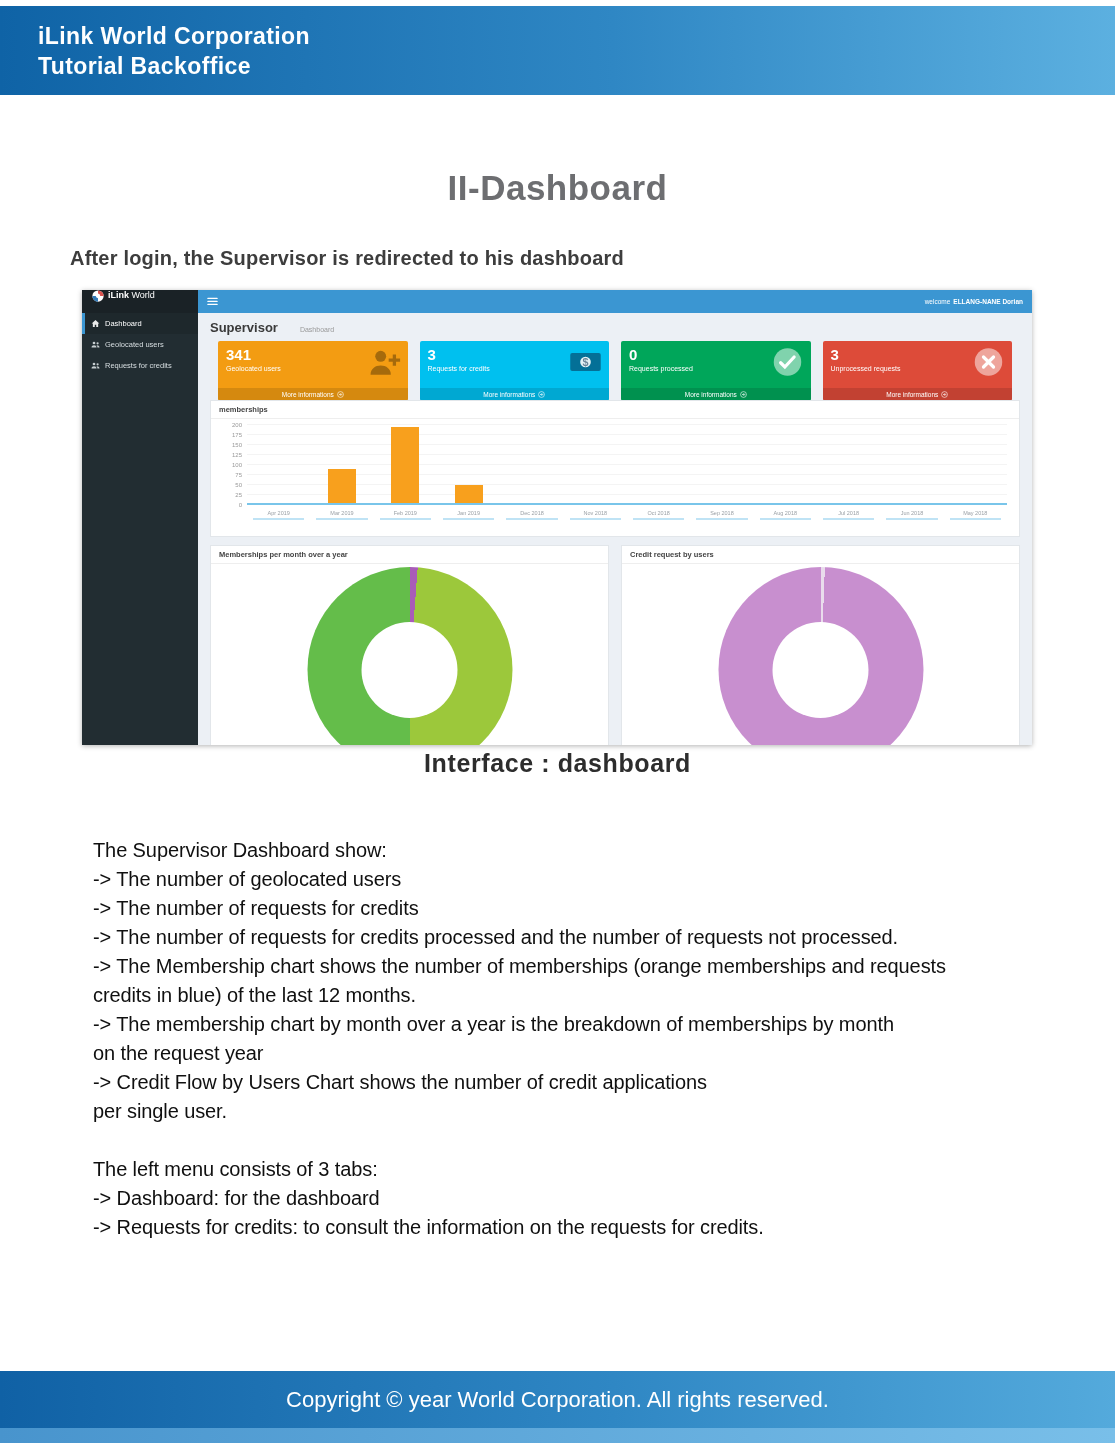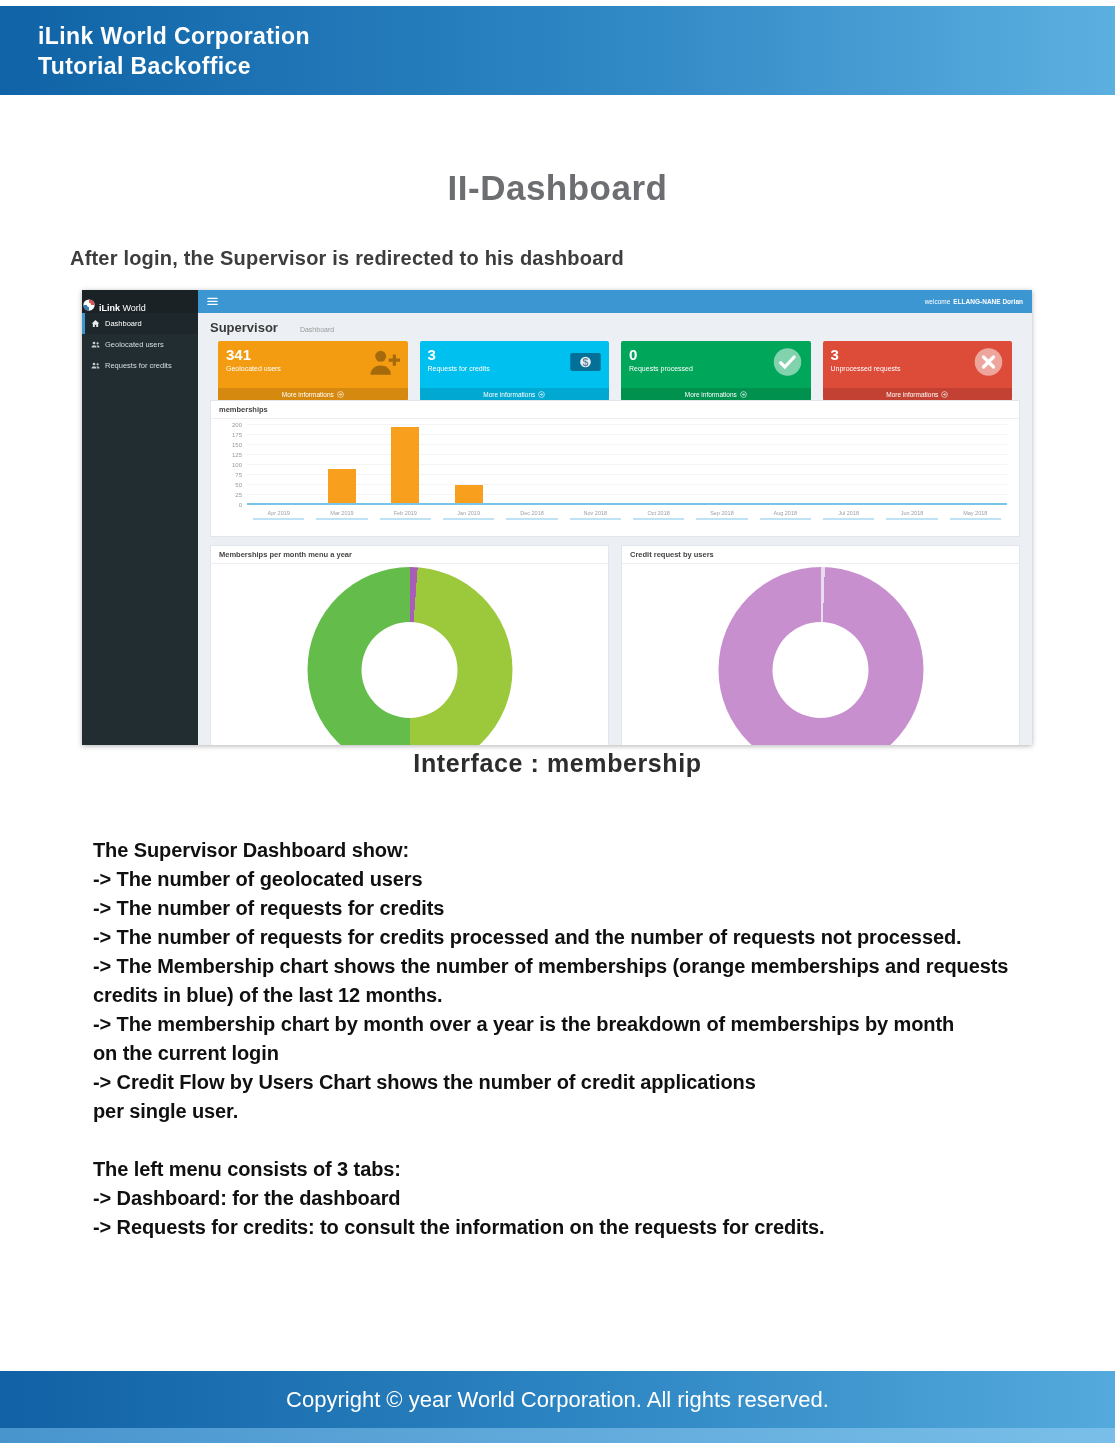--- a/index.html
+++ b/index.html
@@ -15,36 +15,36 @@
   .doc-title { position:absolute; top:168px; left:0; width:100%; text-align:center;
     font-size:35px; font-weight:bold; color:#6d6e71; letter-spacing:.5px; }
 
   .intro { position:absolute; left:70px; top:247px; font-size:20px; font-weight:bold;
     color:#3d3d3d; letter-spacing:.2px; white-space:nowrap; }
 
   .caption { position:absolute; top:749px; left:0; width:100%; text-align:center;
     font-size:25px; font-weight:bold; color:#2d2d2d; letter-spacing:.6px; }
 
   .body-text { position:absolute; left:93px; top:836px; width:1000px;
-    font-size:20px; font-weight:bold; color:#101010; letter-spacing:-.1px; }
+    font-size:20px; font-weight:normal; color:#101010; letter-spacing:-.1px; }
   .body-text .line { min-height:29px; line-height:29px; white-space:nowrap; }
 
   .footer { position:absolute; left:0; top:1371px; width:1115px; height:57px;
     background:linear-gradient(90deg,#1061a5 0%,#2f87c4 55%,#54aadc 100%);
     color:#fff; display:flex; align-items:center; justify-content:center; font-size:22px; }
   .footer-strip { position:absolute; left:0; top:1428px; width:1115px; height:15px;
     background:linear-gradient(90deg,#4894cd,#79bfe9); }
 
   
   .shot { position:absolute; left:82px; top:290px; width:950px; height:455px;
     background:#ecf0f5; overflow:hidden; box-shadow:0 1px 5px rgba(0,0,0,.3); }
 
   .navbar { position:absolute; top:0; left:0; right:0; height:23px; background:#3b96d2; z-index:3; }
   .brand { position:absolute; left:0; top:0; width:116px; height:23px; background:#1a2226;
-    color:#fff; display:flex; align-items:flex-end; gap:4px; padding-left:1px; font-size:9px; }
+    color:#fff; display:flex; align-items:flex-start; gap:4px; padding-left:10px; font-size:9px; }
   .brand svg { width:12px; height:12px; }
   .hamburger { position:absolute; left:116px; top:0; width:28px; height:23px;
     display:flex; align-items:center; justify-content:center; cursor:pointer; }
   .hamburger svg { width:11px; height:9px; }
   .welcome { position:absolute; right:9px; top:0; height:23px; display:flex;
     align-items:center; gap:3px; color:#fff; font-size:6.5px; }
 
   .sidebar { position:absolute; left:0; top:23px; width:116px; bottom:0; background:#222d32; z-index:2; }
   .side-item { display:flex; align-items:center; gap:5px; padding:6px 9px;
     color:#d8dfe2; font-size:7.5px; cursor:pointer; }
@@ -291,42 +291,42 @@
               <span>Sep 2018</span>
               <span>Aug 2018</span>
               <span>Jul 2018</span>
               <span>Jun 2018</span>
               <span>May 2018</span>
             </div>
         </div>
       </section>
 
       <section class="panel pie-panel left">
-        <div class="panel-h">Memberships per month menu a year</div>
+        <div class="panel-h">Memberships per month over a year</div>
         <div class="donut" style="background: conic-gradient(rgb(169, 92, 184) 0%, rgb(169, 92, 184) 1.2%, rgb(156, 200, 59) 1.2%, rgb(156, 200, 59) 50%, rgb(100, 189, 74) 50%, rgb(100, 189, 74) 100%);"></div>
       </section>
 
       <section class="panel pie-panel right">
         <div class="panel-h">Credit request by users</div>
         <div class="donut" style="background: conic-gradient(rgb(233, 220, 236) 0%, rgb(233, 220, 236) 0.6%, rgb(200, 143, 207) 0.6%, rgb(200, 143, 207) 100%);"></div>
       </section>
     </main>
   </div>
 
-  <div class="caption">Interface : membership</div>
+  <div class="caption">Interface : dashboard</div>
 
   <div class="body-text">
       <div class="line">The Supervisor Dashboard show:</div>
       <div class="line">-&gt; The number of geolocated users</div>
       <div class="line">-&gt; The number of requests for credits</div>
       <div class="line">-&gt; The number of requests for credits processed and the number of requests not processed.</div>
       <div class="line">-&gt; The Membership chart shows the number of memberships (orange memberships and requests</div>
       <div class="line">credits in blue) of the last 12 months.</div>
       <div class="line">-&gt; The membership chart by month over a year is the breakdown of memberships by month</div>
-      <div class="line">on the current login</div>
+      <div class="line">on the request year</div>
       <div class="line">-&gt; Credit Flow by Users Chart shows the number of credit applications</div>
       <div class="line">per single user.</div>
       <div class="line"></div>
       <div class="line">The left menu consists of 3 tabs:</div>
       <div class="line">-&gt; Dashboard: for the dashboard</div>
       <div class="line">-&gt; Requests for credits: to consult the information on the requests for credits.</div>
     </div>
 
   <footer class="footer">
     <span>Copyright © year World Corporation. All rights reserved.</span>

